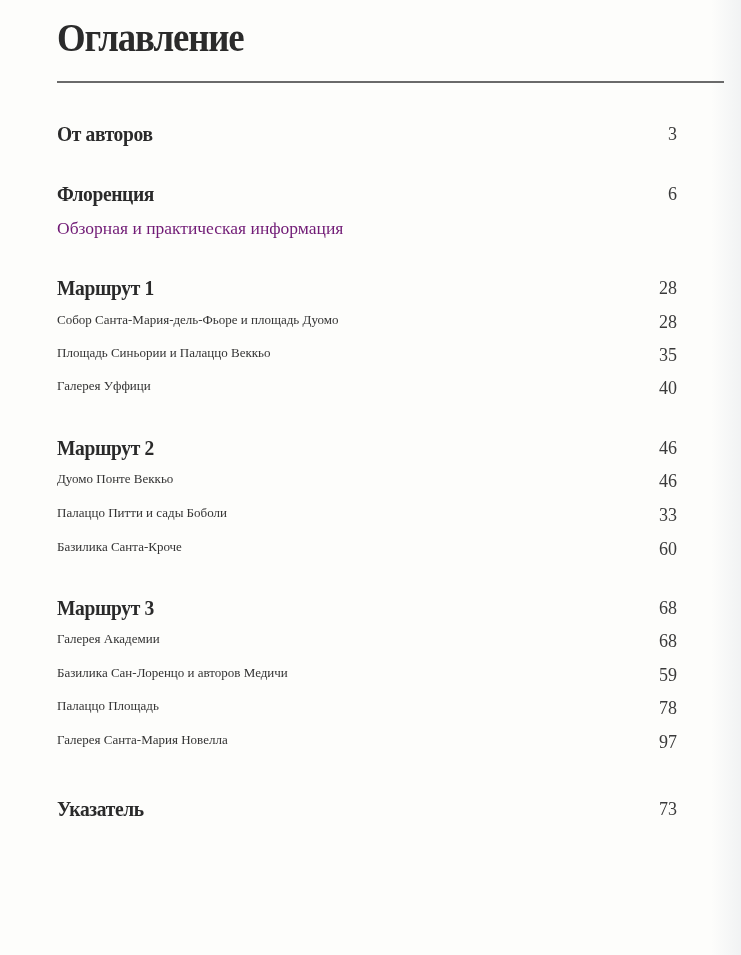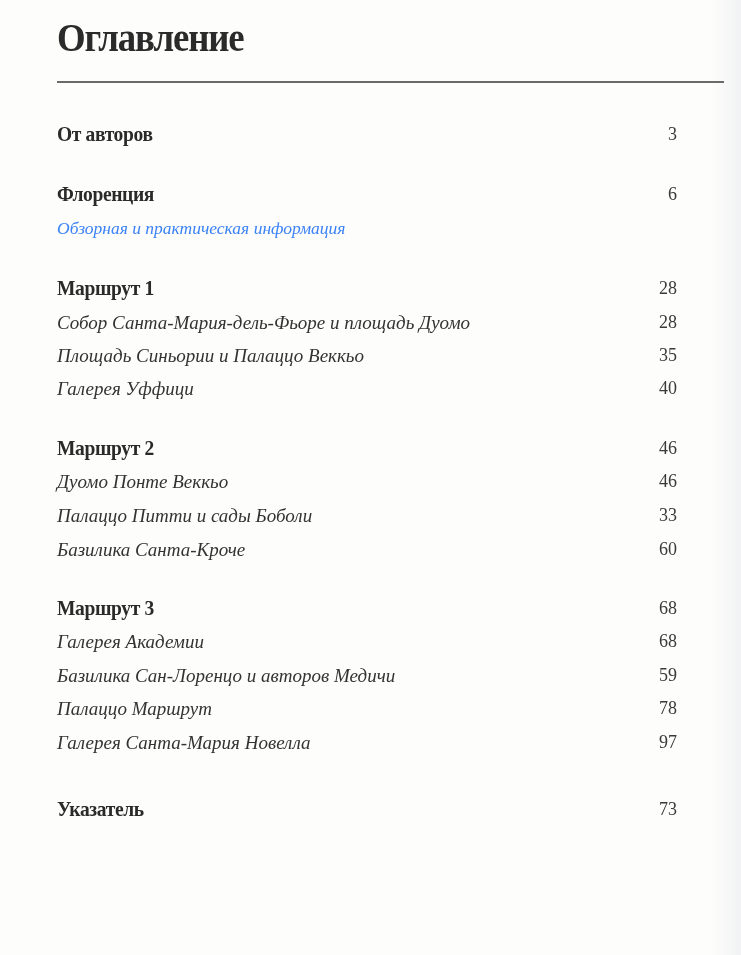--- a/index.html
+++ b/index.html
@@ -21,22 +21,22 @@
   .rule {
     position:absolute; left:57px; top:81px; width:667px; height:2px;
     background:#6a6a6a;
   }
   .row { position:absolute; left:57px; width:620px; }
   .row .label { position:absolute; left:0; white-space:nowrap; }
   .row .page { position:absolute; right:0; text-align:right; font-size:18px; color:#3a3a3a; }
   .head .label { font-size:21px; font-weight:bold; letter-spacing:-0.4px; color:#2a2a2a;
                  transform:scaleX(0.93); transform-origin:left top; }
   .head .page { top:2px; }
-  .sub .label { font-size:19px; font-style:italic; color:#333; }
-  .plain .label { font-size:17.5px; color:#3b82f6;font-style:italic; }
+  .sub .label { font-size:13px; color:#333; }
+  .plain .label { font-size:17.5px; color:#701a75; }
 </style>
 </head>
 <body>
 
 <div class="page-edge"></div>
 <div class="title">Оглавление</div>
 <div class="rule"></div>
 
 <div id="toc">
     <div class="row head" style="top: 122px;">
@@ -89,21 +89,21 @@
     </div>
     <div class="row sub" style="top: 631px;">
       <span class="label">Галерея Академии</span>
       <span class="page">68</span>
     </div>
     <div class="row sub" style="top: 665px;">
       <span class="label">Базилика Сан-Лоренцо и авторов Медичи</span>
       <span class="page">59</span>
     </div>
     <div class="row sub" style="top: 698px;">
-      <span class="label">Палаццо Маршрут</span>
+      <span class="label">Палаццо Площадь</span>
       <span class="page">78</span>
     </div>
     <div class="row sub" style="top: 732px;">
       <span class="label">Галерея Санта-Мария Новелла</span>
       <span class="page">97</span>
     </div>
     <div class="row head" style="top: 797px;">
       <span class="label">Указатель</span>
       <span class="page">73</span>
     </div>

